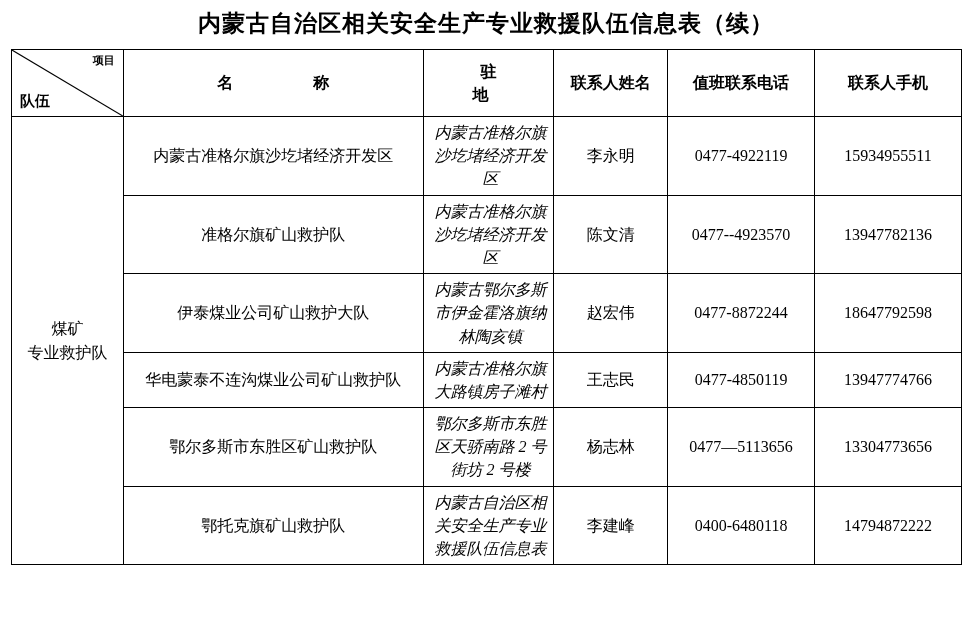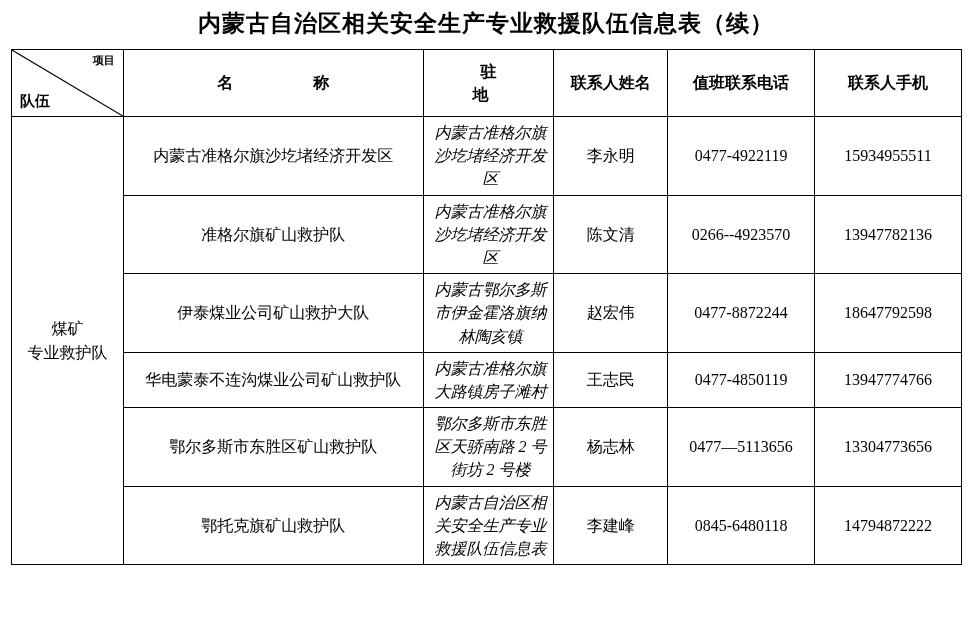--- a/index.html
+++ b/index.html
@@ -145,21 +145,21 @@
         <td class="cell-place col-place">内蒙古准格尔旗沙圪堵经济开发区</td>
         <td class="cell-contact col-contact">李永明</td>
         <td class="cell-phone col-phone">0477-4922119</td>
         <td class="cell-mobile col-mobile">15934955511</td>
       </tr>
 
       <tr>
         <td class="cell-name col-name">准格尔旗矿山救护队</td>
         <td class="cell-place col-place">内蒙古准格尔旗沙圪堵经济开发区</td>
         <td class="cell-contact col-contact">陈文清</td>
-        <td class="cell-phone col-phone">0266--4923570</td>
+        <td class="cell-phone col-phone">0477--4923570</td>
         <td class="cell-mobile col-mobile">13947782136</td>
       </tr>
 
       <tr>
         <td class="cell-name col-name">伊泰煤业公司矿山救护大队</td>
         <td class="cell-place col-place">内蒙古鄂尔多斯市伊金霍洛旗纳林陶亥镇</td>
         <td class="cell-contact col-contact">赵宏伟</td>
         <td class="cell-phone col-phone">0477-8872244</td>
         <td class="cell-mobile col-mobile">18647792598</td>
       </tr>
@@ -177,19 +177,19 @@
         <td class="cell-place col-place">鄂尔多斯市东胜区天骄南路 2 号街坊 2 号楼</td>
         <td class="cell-contact col-contact">杨志林</td>
         <td class="cell-phone col-phone">0477—5113656</td>
         <td class="cell-mobile col-mobile">13304773656</td>
       </tr>
 
       <tr>
         <td class="cell-name col-name">鄂托克旗矿山救护队</td>
         <td class="cell-place col-place">内蒙古自治区相关安全生产专业救援队伍信息表</td>
         <td class="cell-contact col-contact">李建峰</td>
-        <td class="cell-phone col-phone">0845-6480118</td>
+        <td class="cell-phone col-phone">0400-6480118</td>
         <td class="cell-mobile col-mobile">14794872222</td>
       </tr>
     </tbody>
   </table>
 
 </div>
 
 </body></html>

